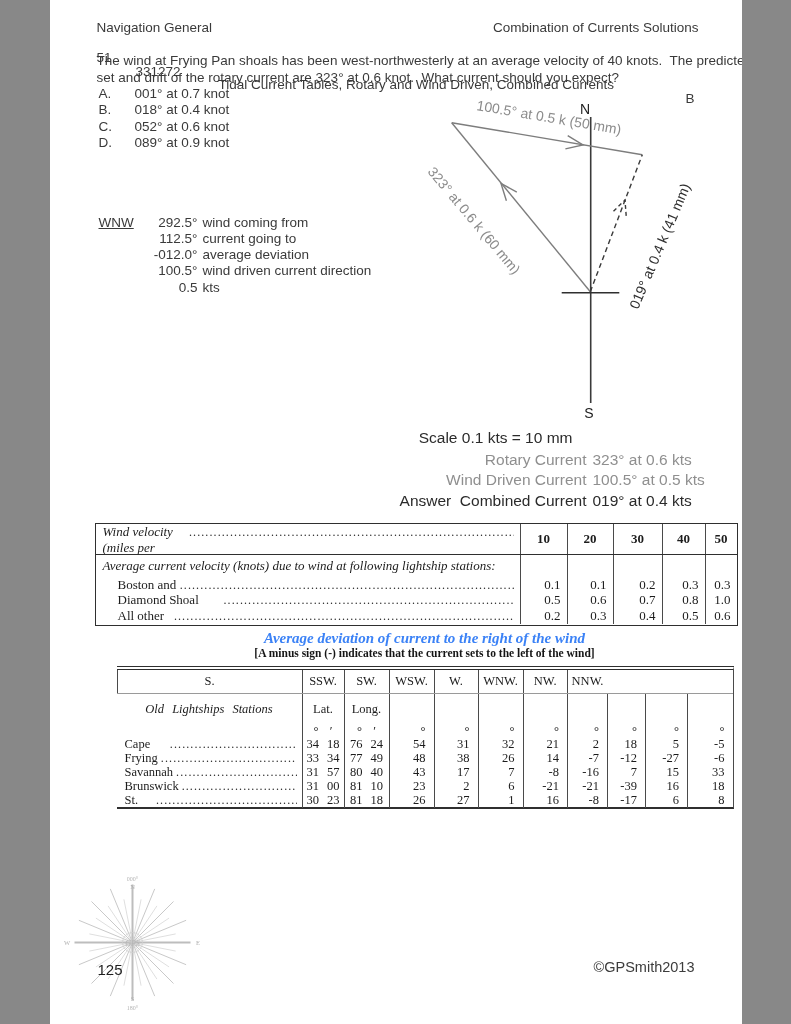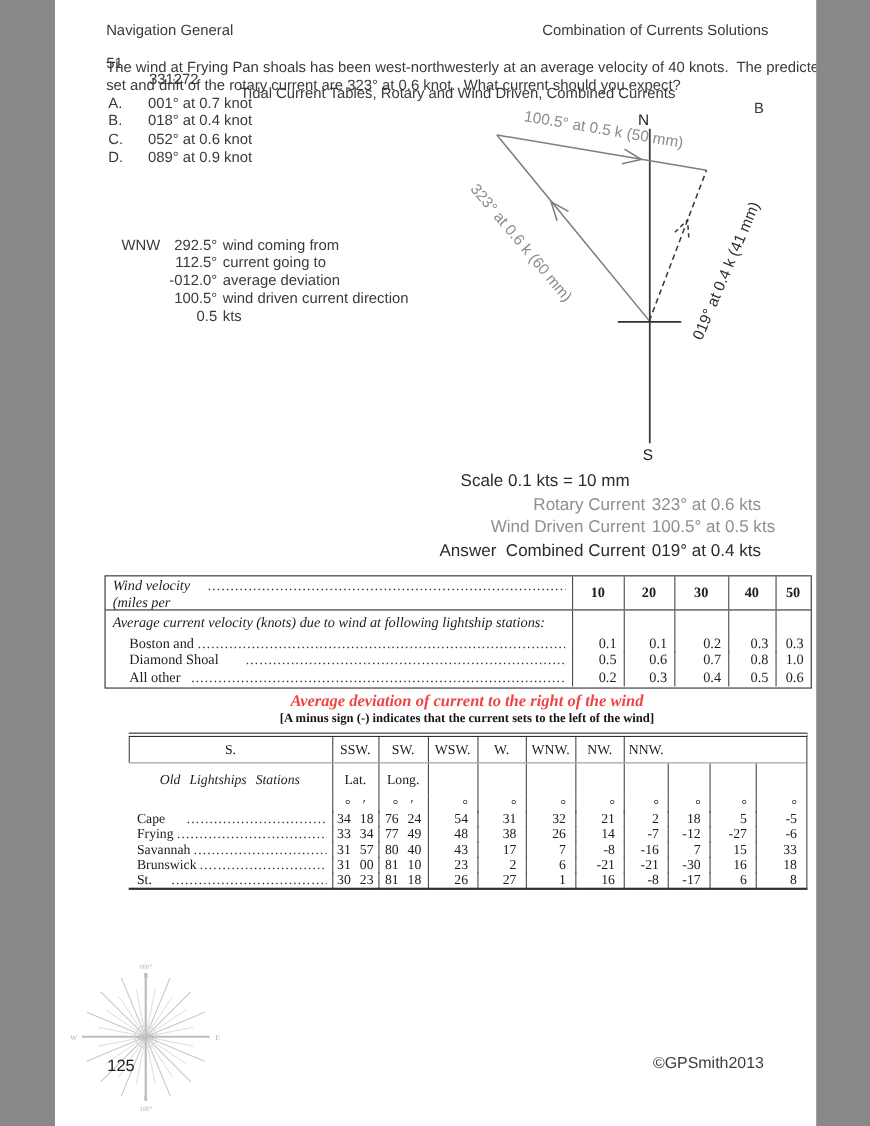--- a/index.html
+++ b/index.html
@@ -8,21 +8,21 @@
   .abs{position:absolute;}
   .tline{position:absolute;font-size:13.5px;line-height:1;white-space:pre;color:#3a3a3a;}
   
   .opt-letter{position:absolute;left:49px;top:0;}
   .opt-text{position:absolute;left:85px;top:0;}
   
   .wnw-line{position:absolute;left:49px;width:340px;display:flex;align-items:baseline;
             font-size:13.5px;line-height:1;color:#3a3a3a;}
   .wnw-val{width:99px;text-align:right;white-space:pre;}
   .wnw-desc{margin-left:5px;white-space:pre;}
-  .wnw-label{position:absolute;left:12px;top:0;}
+  .wnw-label{position:absolute;left:0;top:0;text-decoration:underline;}
   
   .sol-scale{position:absolute;top:430px;right:169px;font-size:15.5px;line-height:1;
              color:#2b2b2b;white-space:pre;}
   .sol-row{position:absolute;left:243px;display:flex;align-items:center;font-size:15.5px;
            line-height:1;white-space:pre;}
   .sol-label{width:294px;text-align:right;white-space:pre;}
   .sol-value{margin-left:6px;white-space:pre;}
   .muted{color:#8f8f8f;}
   .dark{color:#2b2b2b;}
   
@@ -36,21 +36,21 @@
   .t1-label.plain{font-style:normal;padding-left:22px;}
   .t1-num{border-left:1px solid #4a4a4a;text-align:right;padding:0 6px 0 0;
           display:flex;align-items:center;justify-content:flex-end;}
   .t1-num.hdr{font-weight:bold;justify-content:center;padding:0;}
   .dots{flex:1 1 auto;overflow:hidden;white-space:nowrap;margin:0 2px 0 3px;font-style:normal;}
   .dots::after{content:"......................................................................................................................................................";
                letter-spacing:1.1px;font-size:12px;color:#2f2f2f;}
   
   .t2-title{position:absolute;left:67px;width:616px;top:631px;text-align:center;
             font-family:"Liberation Serif",serif;font-weight:bold;font-style:italic;
-            font-size:15px;color:#ef4444;line-height:1;}
+            font-size:15px;color:#3b82f6;line-height:1;}
   .t2-sub{position:absolute;left:67px;width:616px;top:648px;text-align:center;
           font-family:"Liberation Serif",serif;font-weight:bold;font-size:11.5px;
           color:#151515;line-height:1;}
   .table2{position:absolute;left:67px;top:666px;width:616px;border-top:4px double #2f2f2f;
           border-bottom:2px solid #2f2f2f;border-right:1px solid #4a4a4a;
           font-family:"Liberation Serif",serif;font-size:12.5px;color:#1c1c1c;box-sizing:content-box;}
   .t2-grid{display:grid;grid-template-columns:185px 42px 45px 45px 44px 45px 44.5px 40px 38px 42px 1fr;}
   .t2-hrow{height:23px;border-bottom:1.5px solid #9a9a9a;}
   .t2-stnhdr{height:30px;}
   .t2-degrow{height:13px;}
@@ -324,21 +324,21 @@
           <span>Brunswick</span>
           <span class="dots"></span>
         </div>
       <div class="t2-cell t2-center">31 00</div>
       <div class="t2-cell t2-center">81 10</div>
       <div class="t2-num">23</div>
       <div class="t2-num">2</div>
       <div class="t2-num">6</div>
       <div class="t2-num">-21</div>
       <div class="t2-num">-21</div>
-      <div class="t2-num">-30</div>
+      <div class="t2-num">-39</div>
       <div class="t2-num">16</div>
       <div class="t2-num">18</div>
     </div>
     <div class="t2-grid t2-drow">
       <div class="t2-name">
           <span>St. Johns</span>
           <span class="dots"></span>
         </div>
       <div class="t2-cell t2-center">30 23</div>
       <div class="t2-cell t2-center">81 18</div>

